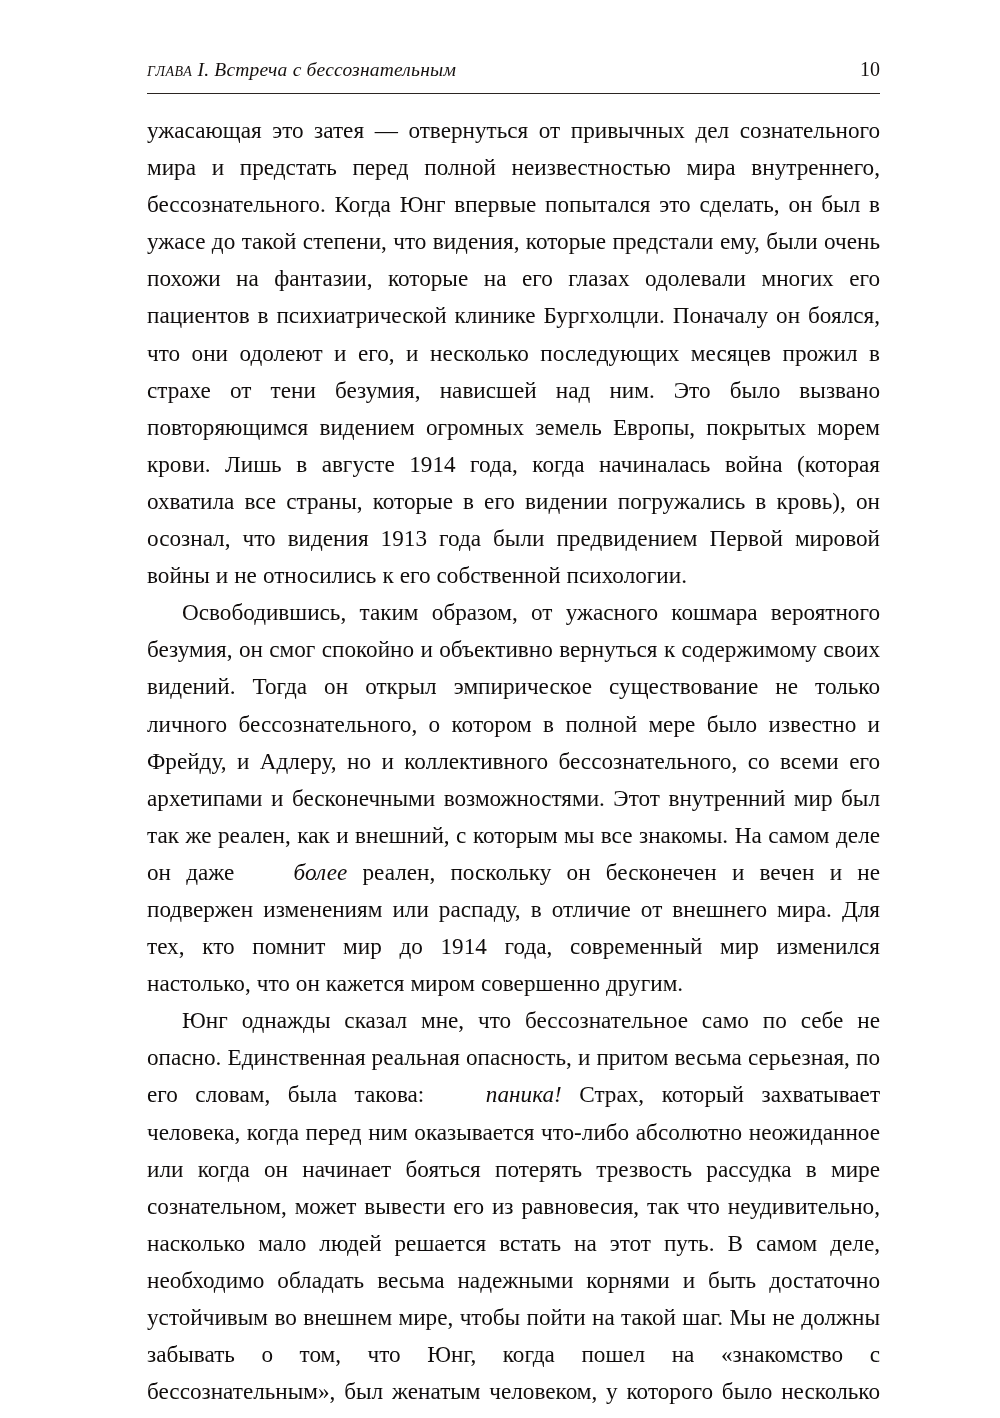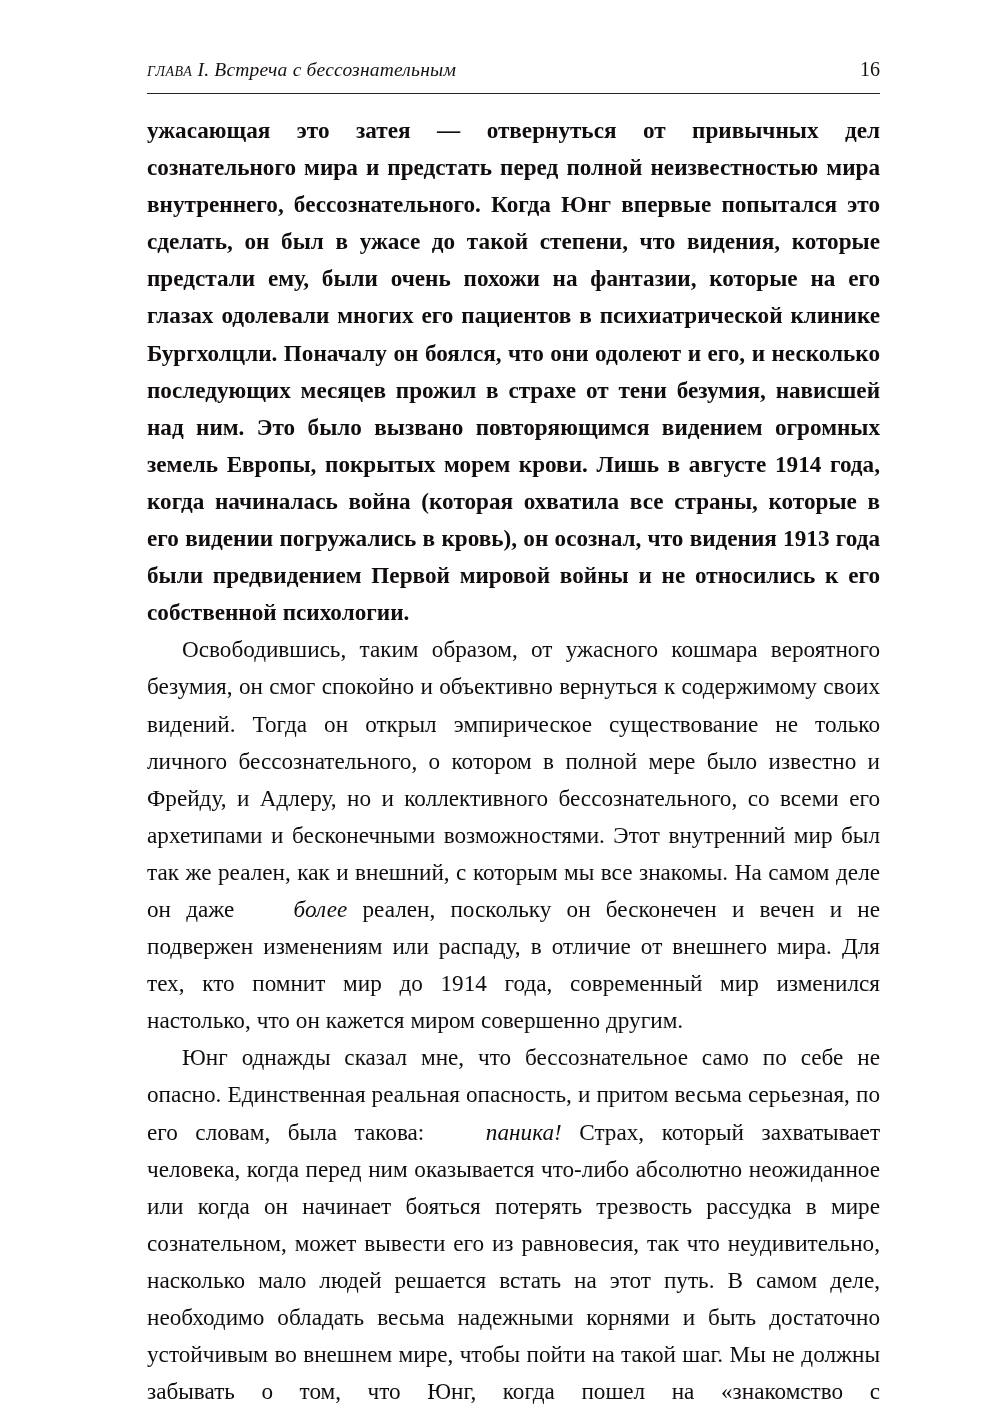--- a/index.html
+++ b/index.html
@@ -67,37 +67,36 @@
     line-height: 37.1px;
     text-align: justify;
     text-justify: inter-word;
     text-indent: 35px;
     color: #100d0c;
     hyphens: manual;
     word-spacing: 0.2px;
   }
   .para.first {
     text-indent: 0;
-    font-weight: bold;
   }
   .para em {
     font-style: italic;
     margin-left: 44px;
   }
 </style>
 </head>
 <body>
 
 <div class="page">
 
   <div class="running-head">
     <div class="running-head-title">
       <span class="chapter-word">Глава</span><span>&nbsp;</span><span>I. Встреча с бессознательным</span>
     </div>
-    <div class="running-head-folio">16</div>
+    <div class="running-head-folio">10</div>
   </div>
 
   <div class="head-rule"></div>
 
   <div class="textblock">
       <p class="para first">ужасающая это затея — отвернуться от привычных дел сознательного мира и предстать перед полной неизвестностью мира внутреннего, бессознательного. Когда Юнг впервые попытался это сделать, он был в ужасе до такой степени, что видения, которые предстали ему, были очень похожи на фантазии, которые на его глазах одолевали многих его пациентов в психиатрической клинике Бургхолцли. Поначалу он боялся, что они одолеют и его, и несколько последующих месяцев прожил в страхе от тени безумия, нависшей над ним. Это было вызвано повторяющимся видением огромных земель Европы, покрытых морем крови. Лишь в августе 1914 года, когда начиналась война (которая охватила все страны, которые в его видении погружались в кровь), он осознал, что видения 1913 года были предвидением Первой мировой войны и не относились к его собственной психологии.</p>
       <p class="para">Освободившись, таким образом, от ужасного кошмара вероятного безумия, он смог спокойно и объективно вернуться к содержимому своих видений. Тогда он открыл эмпирическое существование не только личного бессознательного, о котором в полной мере было известно и Фрейду, и Адлеру, но и коллективного бессознательного, со всеми его архетипами и бесконечными возможностями. Этот внутренний мир был так же реален, как и внешний, с которым мы все знакомы. На самом деле он даже <em>более</em> реален, поскольку он бесконечен и вечен и не подвержен изменениям или распаду, в отличие от внешнего мира. Для тех, кто помнит мир до 1914 года, современный мир изменился настолько, что он кажется миром совершенно другим.</p>
       <p class="para">Юнг однажды сказал мне, что бессознательное само по себе не опасно. Единственная реальная опасность, и притом весьма серьезная, по его словам, была такова: <em>паника!</em> Страх, который захватывает человека, когда перед ним оказывается что-либо абсолютно неожиданное или когда он начинает бояться потерять трезвость рассудка в мире сознательном, может вывести его из равновесия, так что неудивительно, насколько мало людей решается встать на этот путь. В самом деле, необходимо обладать весьма надежными корнями и быть достаточно устойчивым во внешнем мире, чтобы пойти на такой шаг. Мы не должны забывать о том, что Юнг, когда пошел на «знакомство с бессознательным», был женатым человеком, у которого было несколько детей, собственный</p>
     </div>
 

